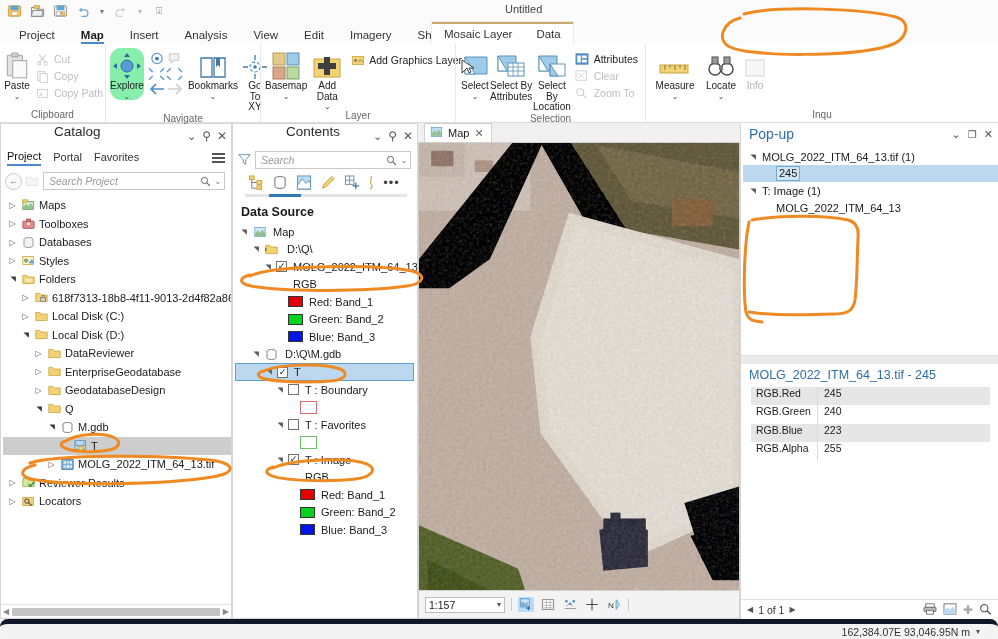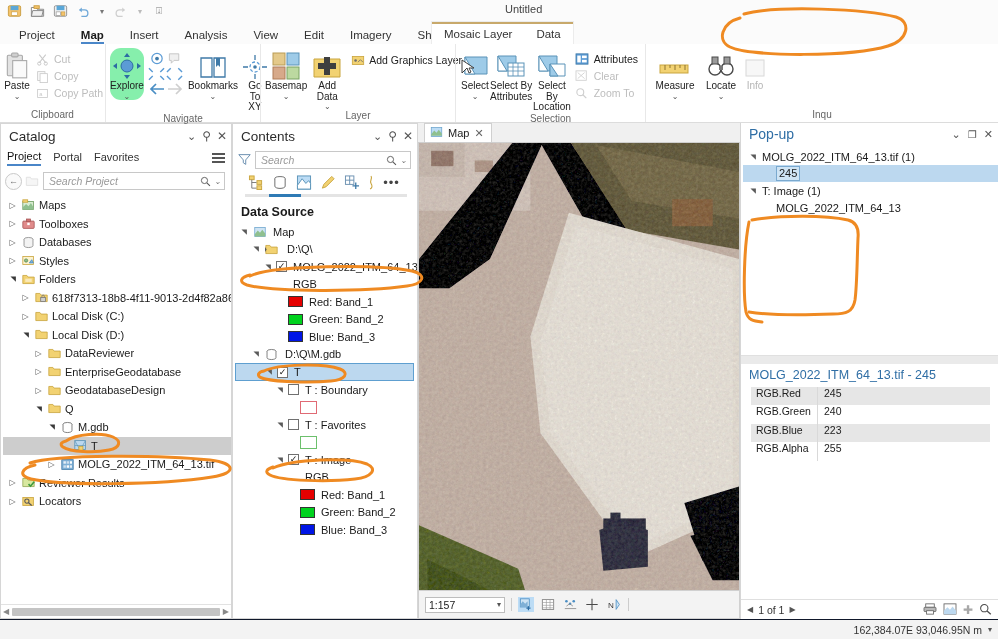--- a/index.html
+++ b/index.html
@@ -74,22 +74,23 @@
   .navgrid { display:grid; grid-template-columns:repeat(2,18px); grid-template-rows:repeat(2,15px); align-items:center; justify-items:center; padding-top:4px;}
 
   
   .main { flex:1; display:flex; background:#f0f0f0; min-height:0; }
 
   .pane {
     background:#ffffff; display:flex; flex-direction:column; min-height:0;
     border:1px solid #d6d6d6;
   }
   .pane-head {
-    height:24px; display:flex; align-items:center; padding:0 4px 0 8px; gap:4px;
+    height:24px; display:flex; padding:0 4px 0 8px; gap:4px;
     background:#ffffff;
+    margin-left:45px;
   }
   .pane-title { font-size:13.5px; color:#2b2b2b; flex:1; }
   .pane-btns { display:flex; gap:6px; align-items:center; color:#555; }
   .pane-btns span { cursor:default; font-size:11px; line-height:1; }
 
   
   .catalog { width:232px; }
   .cat-tabs { display:flex; align-items:center; padding:0 6px; gap:12px; font-size:11px; position:relative; height:20px;}
   .cat-tab { color:#333; padding-bottom:2px; }
   .cat-tab.active { color:#111; border-bottom:2px solid #4a86c8; font-weight:normal; }
@@ -164,21 +165,21 @@
   .pu-k { width:66px; padding-left:5px; color:#222;}
   .pu-v { width:58px; padding-left:6px; color:#222; border-left:1px solid #d9d9d9;}
   .pu-rest { flex:1; }
   .pu-foot { height:20px; border-top:1px solid #dfdfdf; display:flex; align-items:center; padding:0 6px; gap:5px; font-size:10.5px; color:#333;}
   .pu-foot .pgr { display:flex; align-items:center; gap:5px;}
   .pu-foot .icons { margin-left:auto; display:flex; align-items:center; gap:6px; color:#666;}
 
   
   .coordbar {
     height:20px; background:#f3f3f3; display:flex; align-items:center; justify-content:flex-end;
-    padding-right:6px; font-size:10.5px; color:#333; gap:6px; border-top:1px solid #0f172a;
+    padding-right:18px; font-size:10.5px; color:#333; gap:6px; border-top:5px solid #0f172a;border-radius:8px;
   }
 
   
   .annot { position:absolute; pointer-events:none; z-index:50; }
 </style>
 </head>
 <body>
 
 <div class="app">
 

